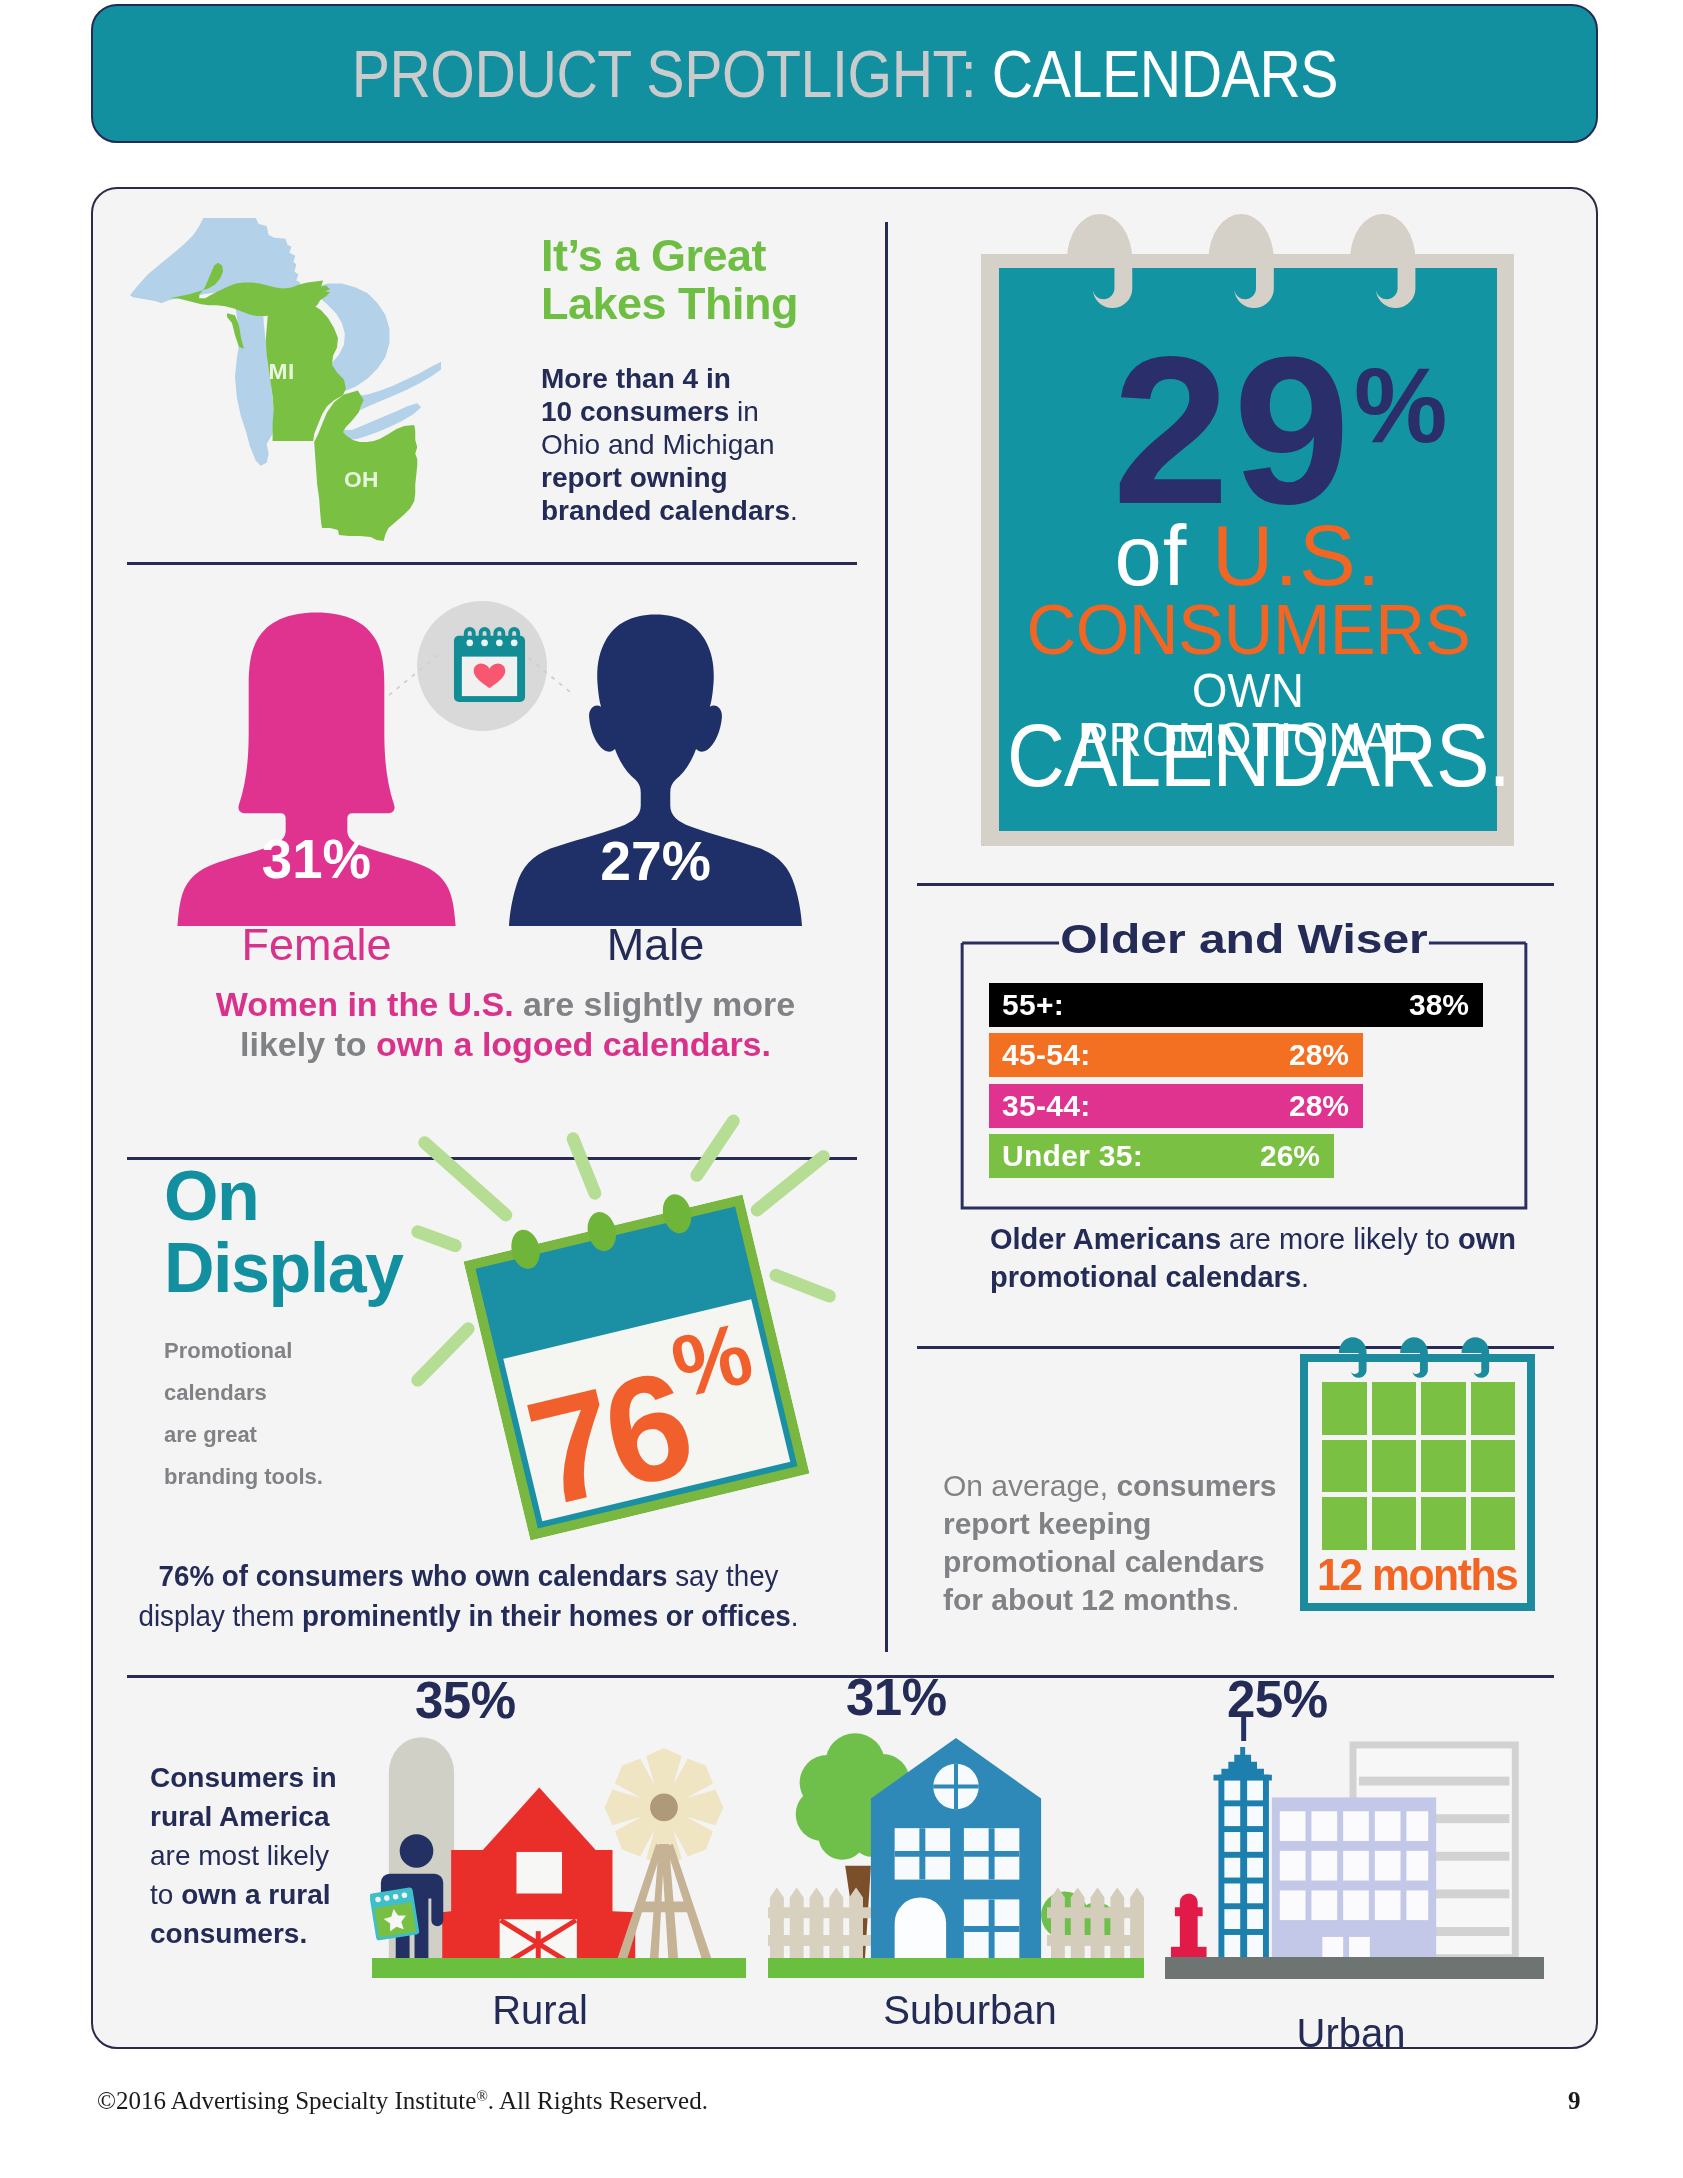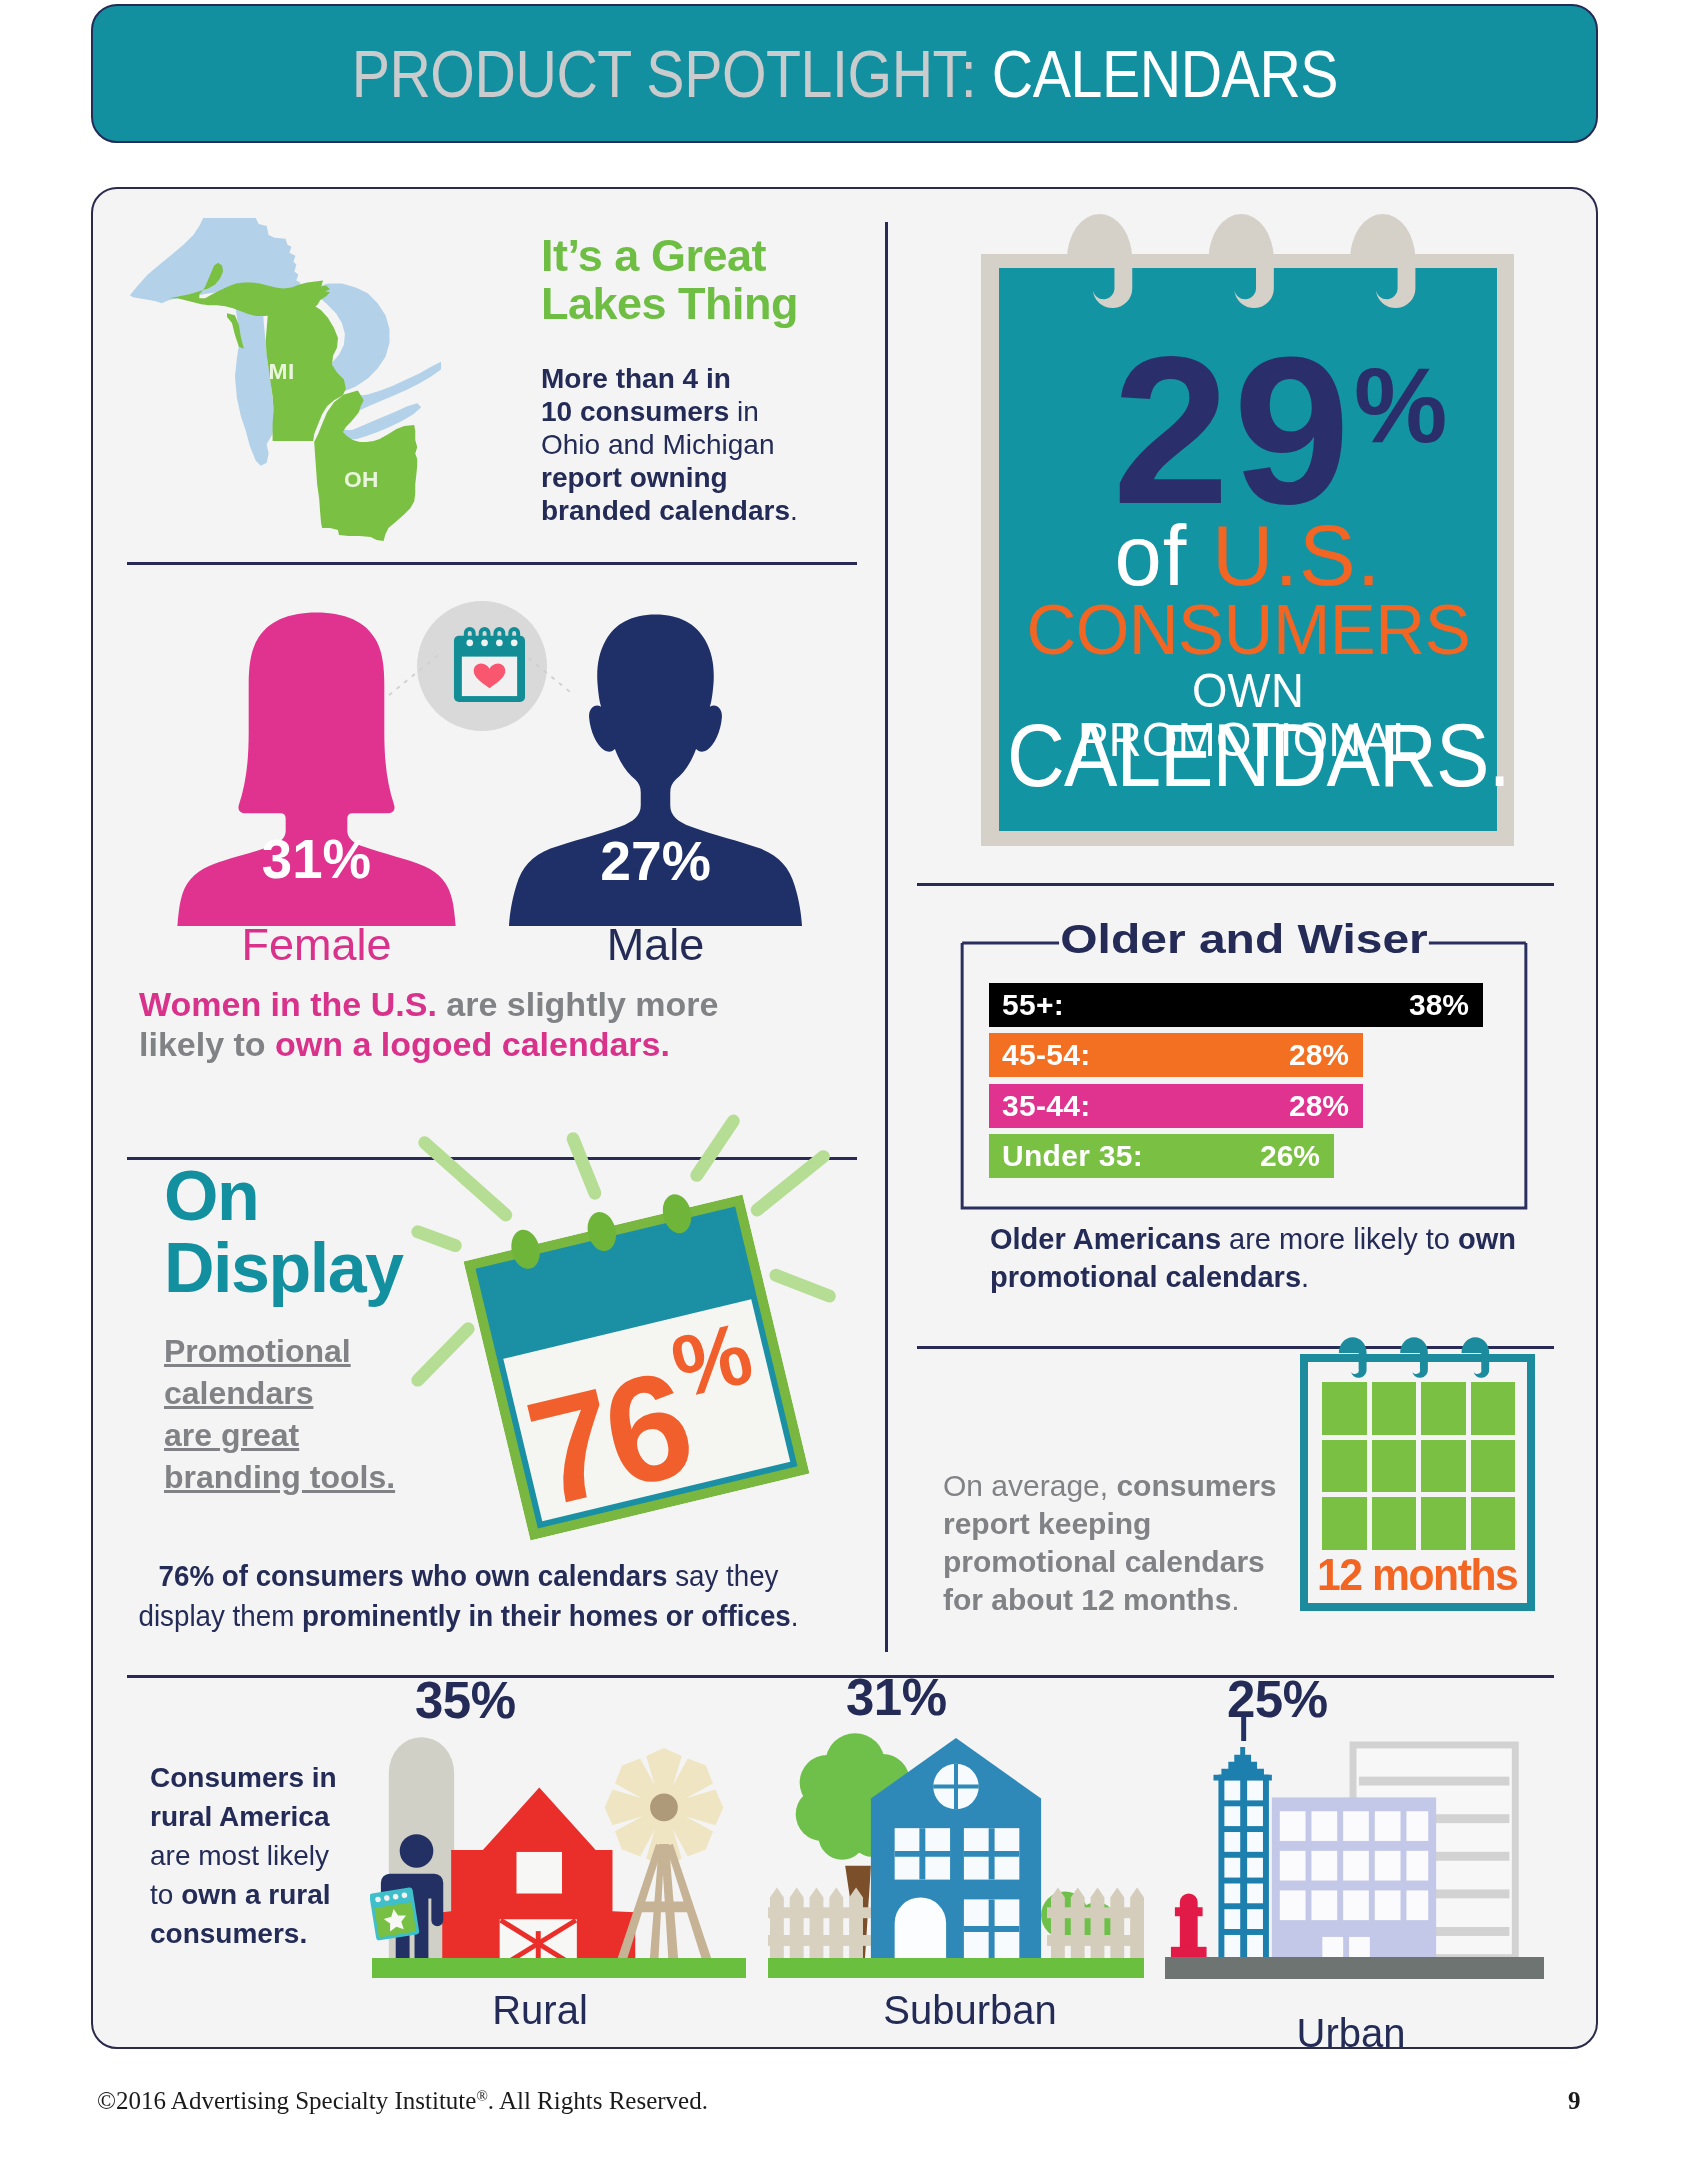--- a/index.html
+++ b/index.html
@@ -172,30 +172,30 @@
       C296,268 307,280 313,300 C318,316 320,330 321,344 L3,344
       C4,330 6,316 11,300 C17,280 28,268 48,260 C70,252 100,245 124,236
       C138,231 146,224 146,213 L146,199 C146,193 144,189 140,185
       C131,178 123,166 118,152 C115,155 111,156 106,153 C98,148 91,132 90,118
       C89,108 96,102 103,106 C101,100 100,92 99,80 C98,64 100,48 108,34
       C118,16 136,6 162,6 Z"></path>
     <text x="162" y="294" text-anchor="middle" font-family="Liberation Sans, sans-serif" font-size="60" font-weight="700" fill="#ffffff">27%</text>
   </svg>
   <div class="abs navy" style="left:495px;top:919px;width:321px;text-align:center;font-size:45px;font-weight:400;">Male</div>
 
-  <div class="abs" style="left:139px;top:984px;width:733px;font-size:34px;font-weight:700;line-height:40px;">
+  <div class="abs" style="left:139px;top:984px;width:733px;text-align:center;font-size:34px;font-weight:700;line-height:40px;">
     <span class="pink">Women in the U.S.</span><span class="gray"> are slightly more</span><br>
     <span class="gray">likely to </span><span class="pink">own a logoed calendars.</span>
   </div>
 
   <div class="abs teal" style="left:164px;top:1160px;width:356px;font-size:70px;font-weight:700;line-height:72px;letter-spacing:-1.5px;">
     <div>On</div>
     <div>Display</div>
   </div>
-  <div class="abs gray" style="left:164px;top:1330px;width:317px;font-size:32px;font-weight:700;line-height:42px;text-decoration:underline;">
+  <div class="abs gray" style="left:164px;top:1330px;width:317px;font-size:22px;font-weight:700;line-height:42px;">
     <div>Promotional</div>
     <div>calendars</div>
     <div>are great</div>
     <div>branding tools.</div>
   </div>
 
   <svg class="abs" style="left:396px;top:1109px;width:465px;height:297px;" viewBox="0 0 470 300">
     <g stroke="#b6dd94" stroke-width="13" stroke-linecap="round" fill="none">
       <line x1="29" y1="34" x2="111" y2="107"></line>
       <line x1="179" y1="30" x2="201" y2="85"></line>

